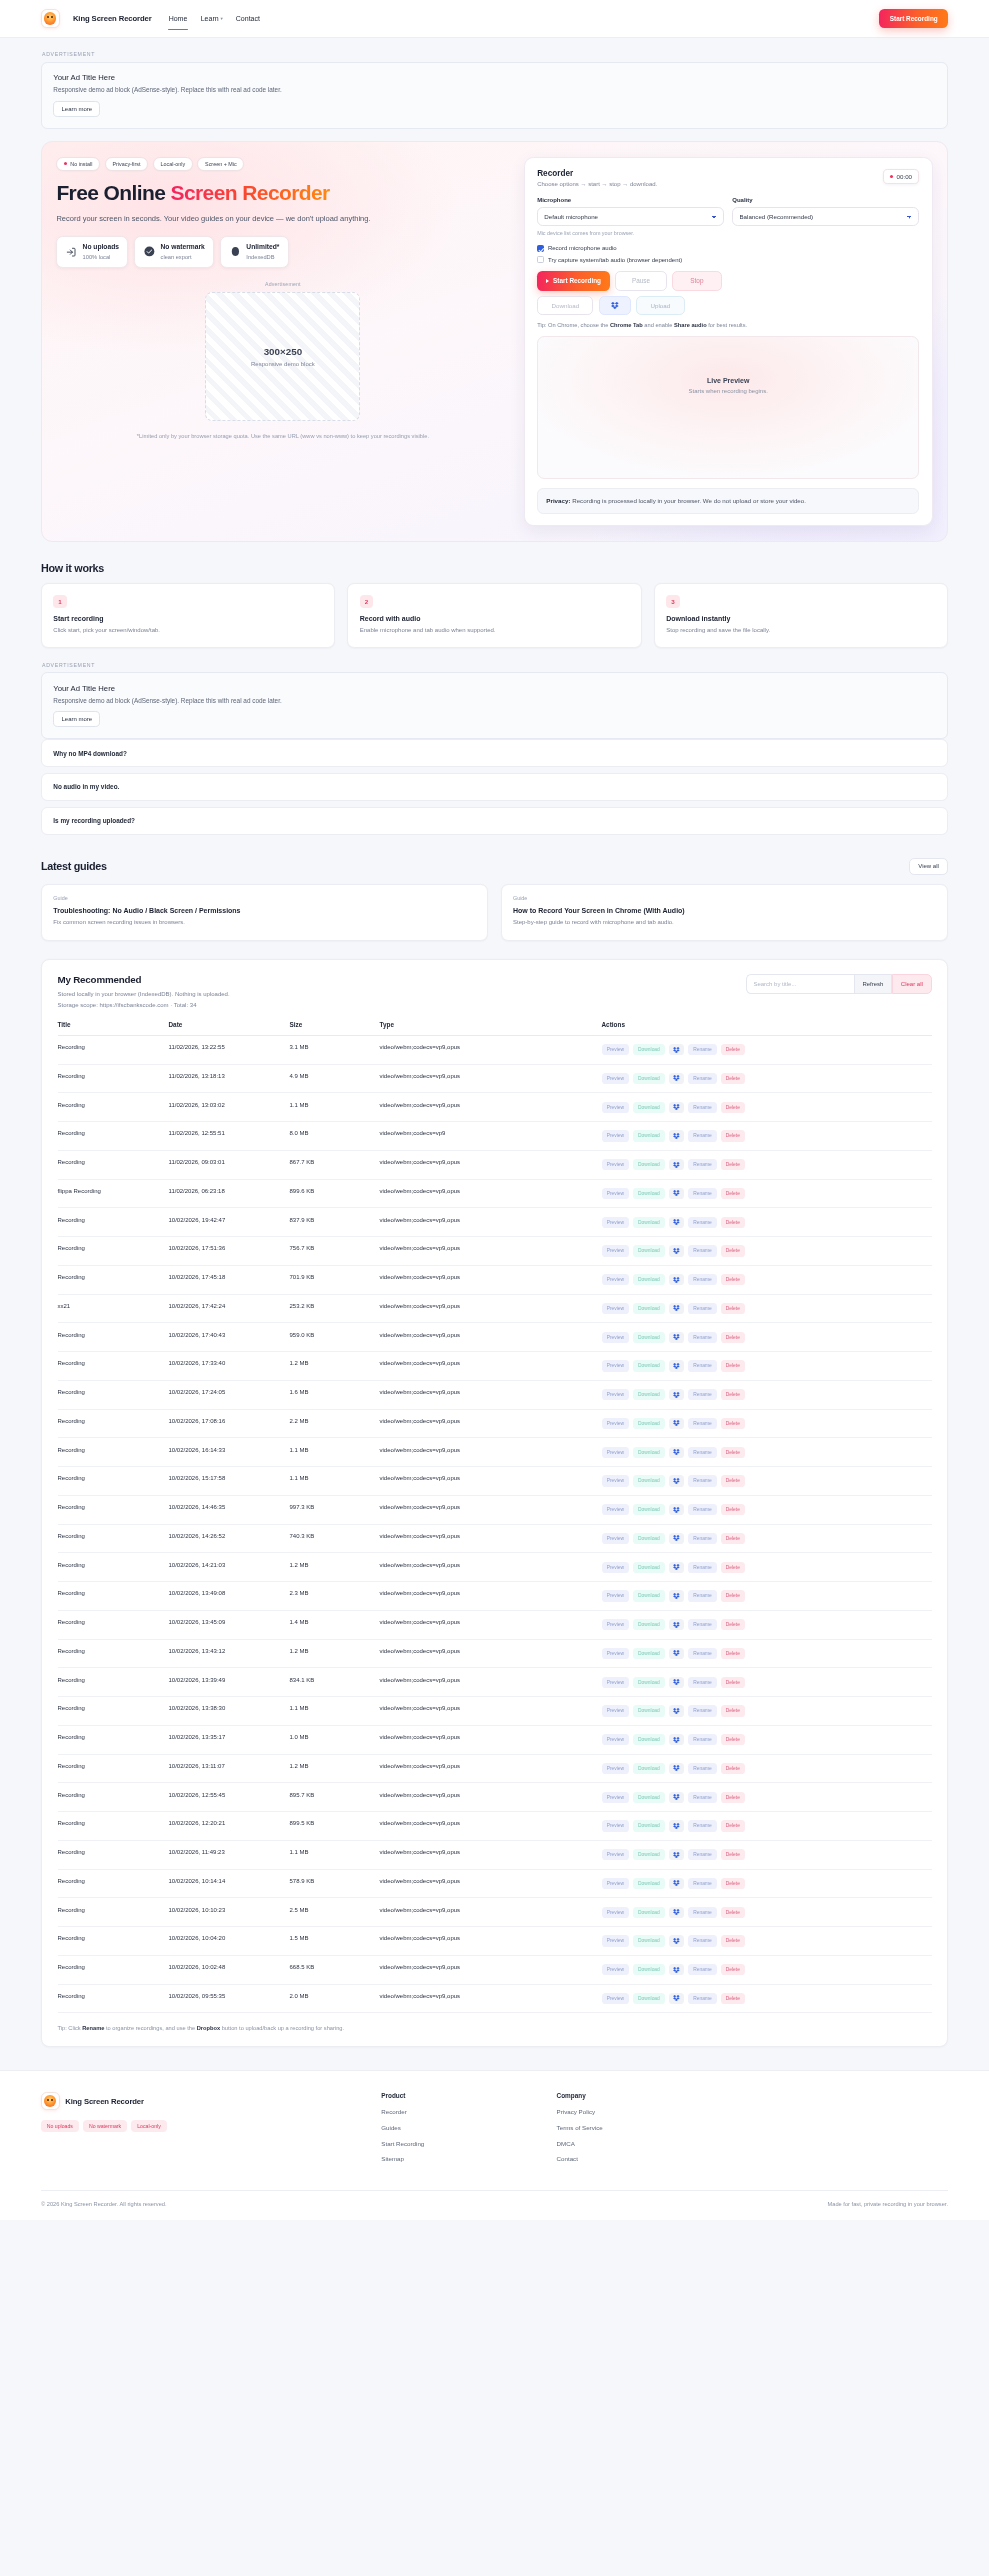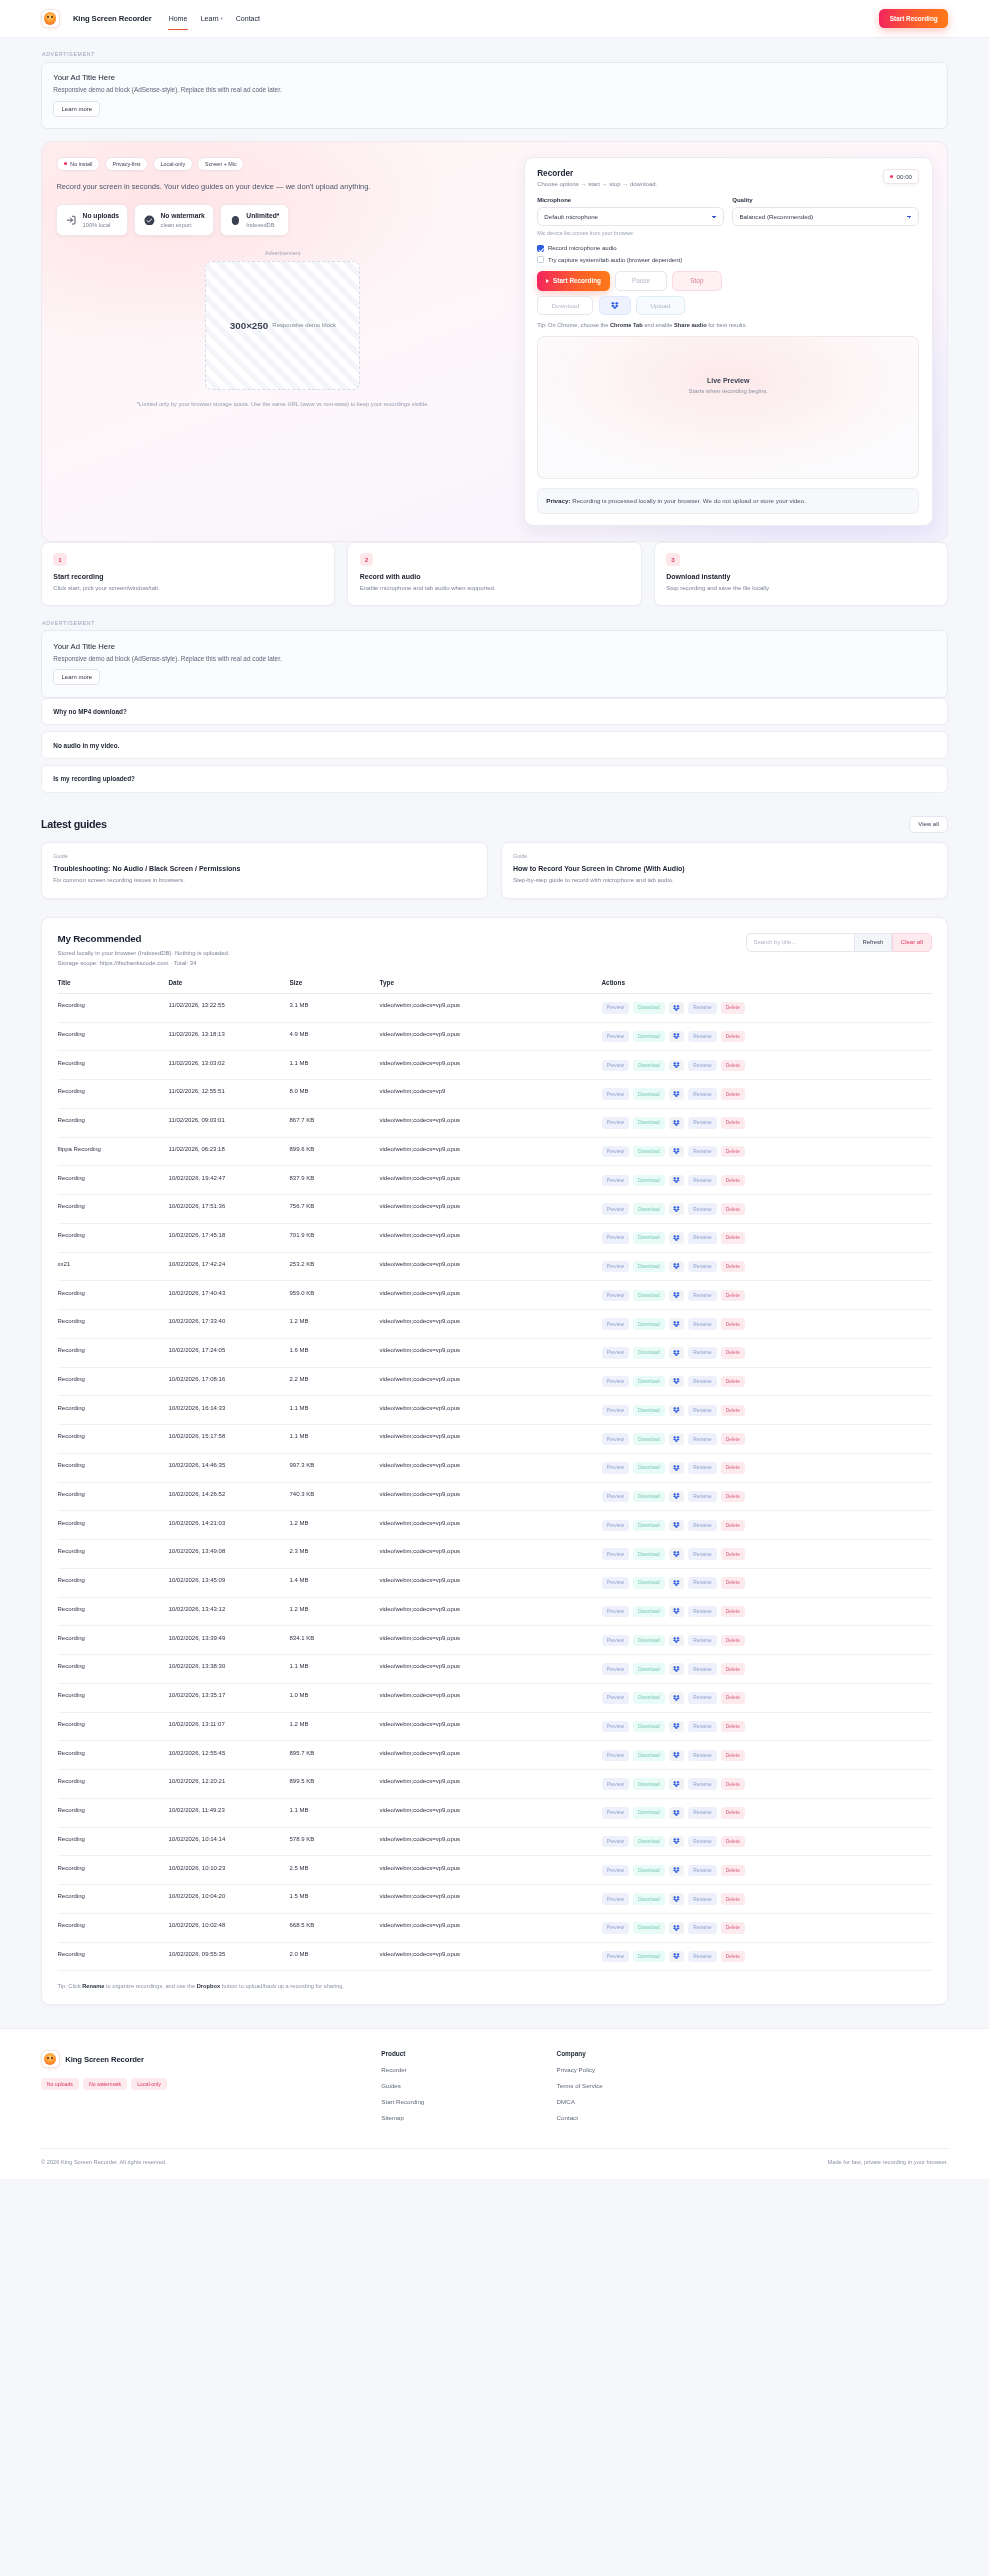--- a/index.html
+++ b/index.html
@@ -96,21 +96,21 @@
     box-shadow: 0 1px 3.6px rgba(30,20,60,.05);
   }
   .feat-ic { width: 11.3px; height: 11.3px; flex: none; display: flex; align-items: center; justify-content: center; }
   .feat-ic svg { display: block; }
   .feat-t { font-size: 6.7px; font-weight: 700; line-height: 1.25; }
   .feat-s { font-size: 5.7px; color: #7b8396; line-height: 1.3; }
   .hero-ad-label { font-size: 5.2px; color: #9aa2b4; text-align: center; margin-bottom: 5.2px; letter-spacing: 0.2px; }
   .ad-slot {
     width: 155px; height: 129px; margin: 0 auto; border: 0.5px dashed #d8dce6; border-radius: 7.2px;
     background: repeating-linear-gradient(45deg, #ffffff 0 5.7px, #f4f5f8 5.7px 11.3px);
-    display: flex; flex-direction: row; align-items: center; justify-content: center; gap: 4.1px;
+    display: flex; flex-direction: column; align-items: center; justify-content: center; gap: 4.1px;
   }
   .ad-slot-size { font-size: 9.8px; font-weight: 700; color: #3c4354; }
   .ad-slot-sub { font-size: 6px; color: #7d8598; }
   .hero-note { font-size: 5.7px; color: #949cae; text-align: center; margin-top: 10.3px; line-height: 1.6; }
 
   
   .rec-panel {
     flex: 1; background: #fff; border: 0.5px solid #efe9f2; border-radius: 9.3px;
     padding: 11.3px 12.4px; box-shadow: 0 5.2px 16.5px rgba(40,30,80,.07);
   }
@@ -322,20 +322,23 @@
       <div class="chips">
         <div class="chip">
           <span class="dot-red"></span>
           <span>No install</span>
         </div>
         <div class="chip">Privacy-first</div>
         <div class="chip">Local-only</div>
         <div class="chip">Screen + Mic</div>
       </div>
 
+      <h1 class="hero-h1">
+        <span>Free Online </span><span class="grad-text">Screen Recorder</span>
+      </h1>
       <div class="hero-sub">Record your screen in seconds. Your video guides on your device — we don't upload anything.</div>
 
       <div class="feat-row">
         <div class="feat">
           <span class="feat-ic">
             <svg width="10.3" height="10.3" viewBox="0 0 24 24" fill="none" stroke="#2c3344" stroke-width="2" stroke-linecap="round" stroke-linejoin="round">
                 <path d="M15 3h4a2 2 0 0 1 2 2v14a2 2 0 0 1-2 2h-4"></path>
                 <polyline points="10 17 15 12 10 7"></polyline>
                 <line x1="15" y1="12" x2="3" y2="12"></line>
               </svg>
@@ -444,20 +447,21 @@
         <div class="prev-t">Live Preview</div>
         <div class="prev-s">Starts when recording begins.</div>
       </div>
 
       <div class="privacy">
         <b>Privacy:</b><span> Recording is processed locally in your browser. We do not upload or store your video.</span>
       </div>
     </div>
   </div>
 
+  <div class="sec-title">How it works</div>
   <div class="steps">
     <div class="step">
       <div class="step-n">1</div>
       <div class="step-t">Start recording</div>
       <div class="step-s">Click start, pick your screen/window/tab.</div>
     </div>
     <div class="step">
       <div class="step-n">2</div>
       <div class="step-t">Record with audio</div>
       <div class="step-s">Enable microphone and tab audio when supported.</div>

